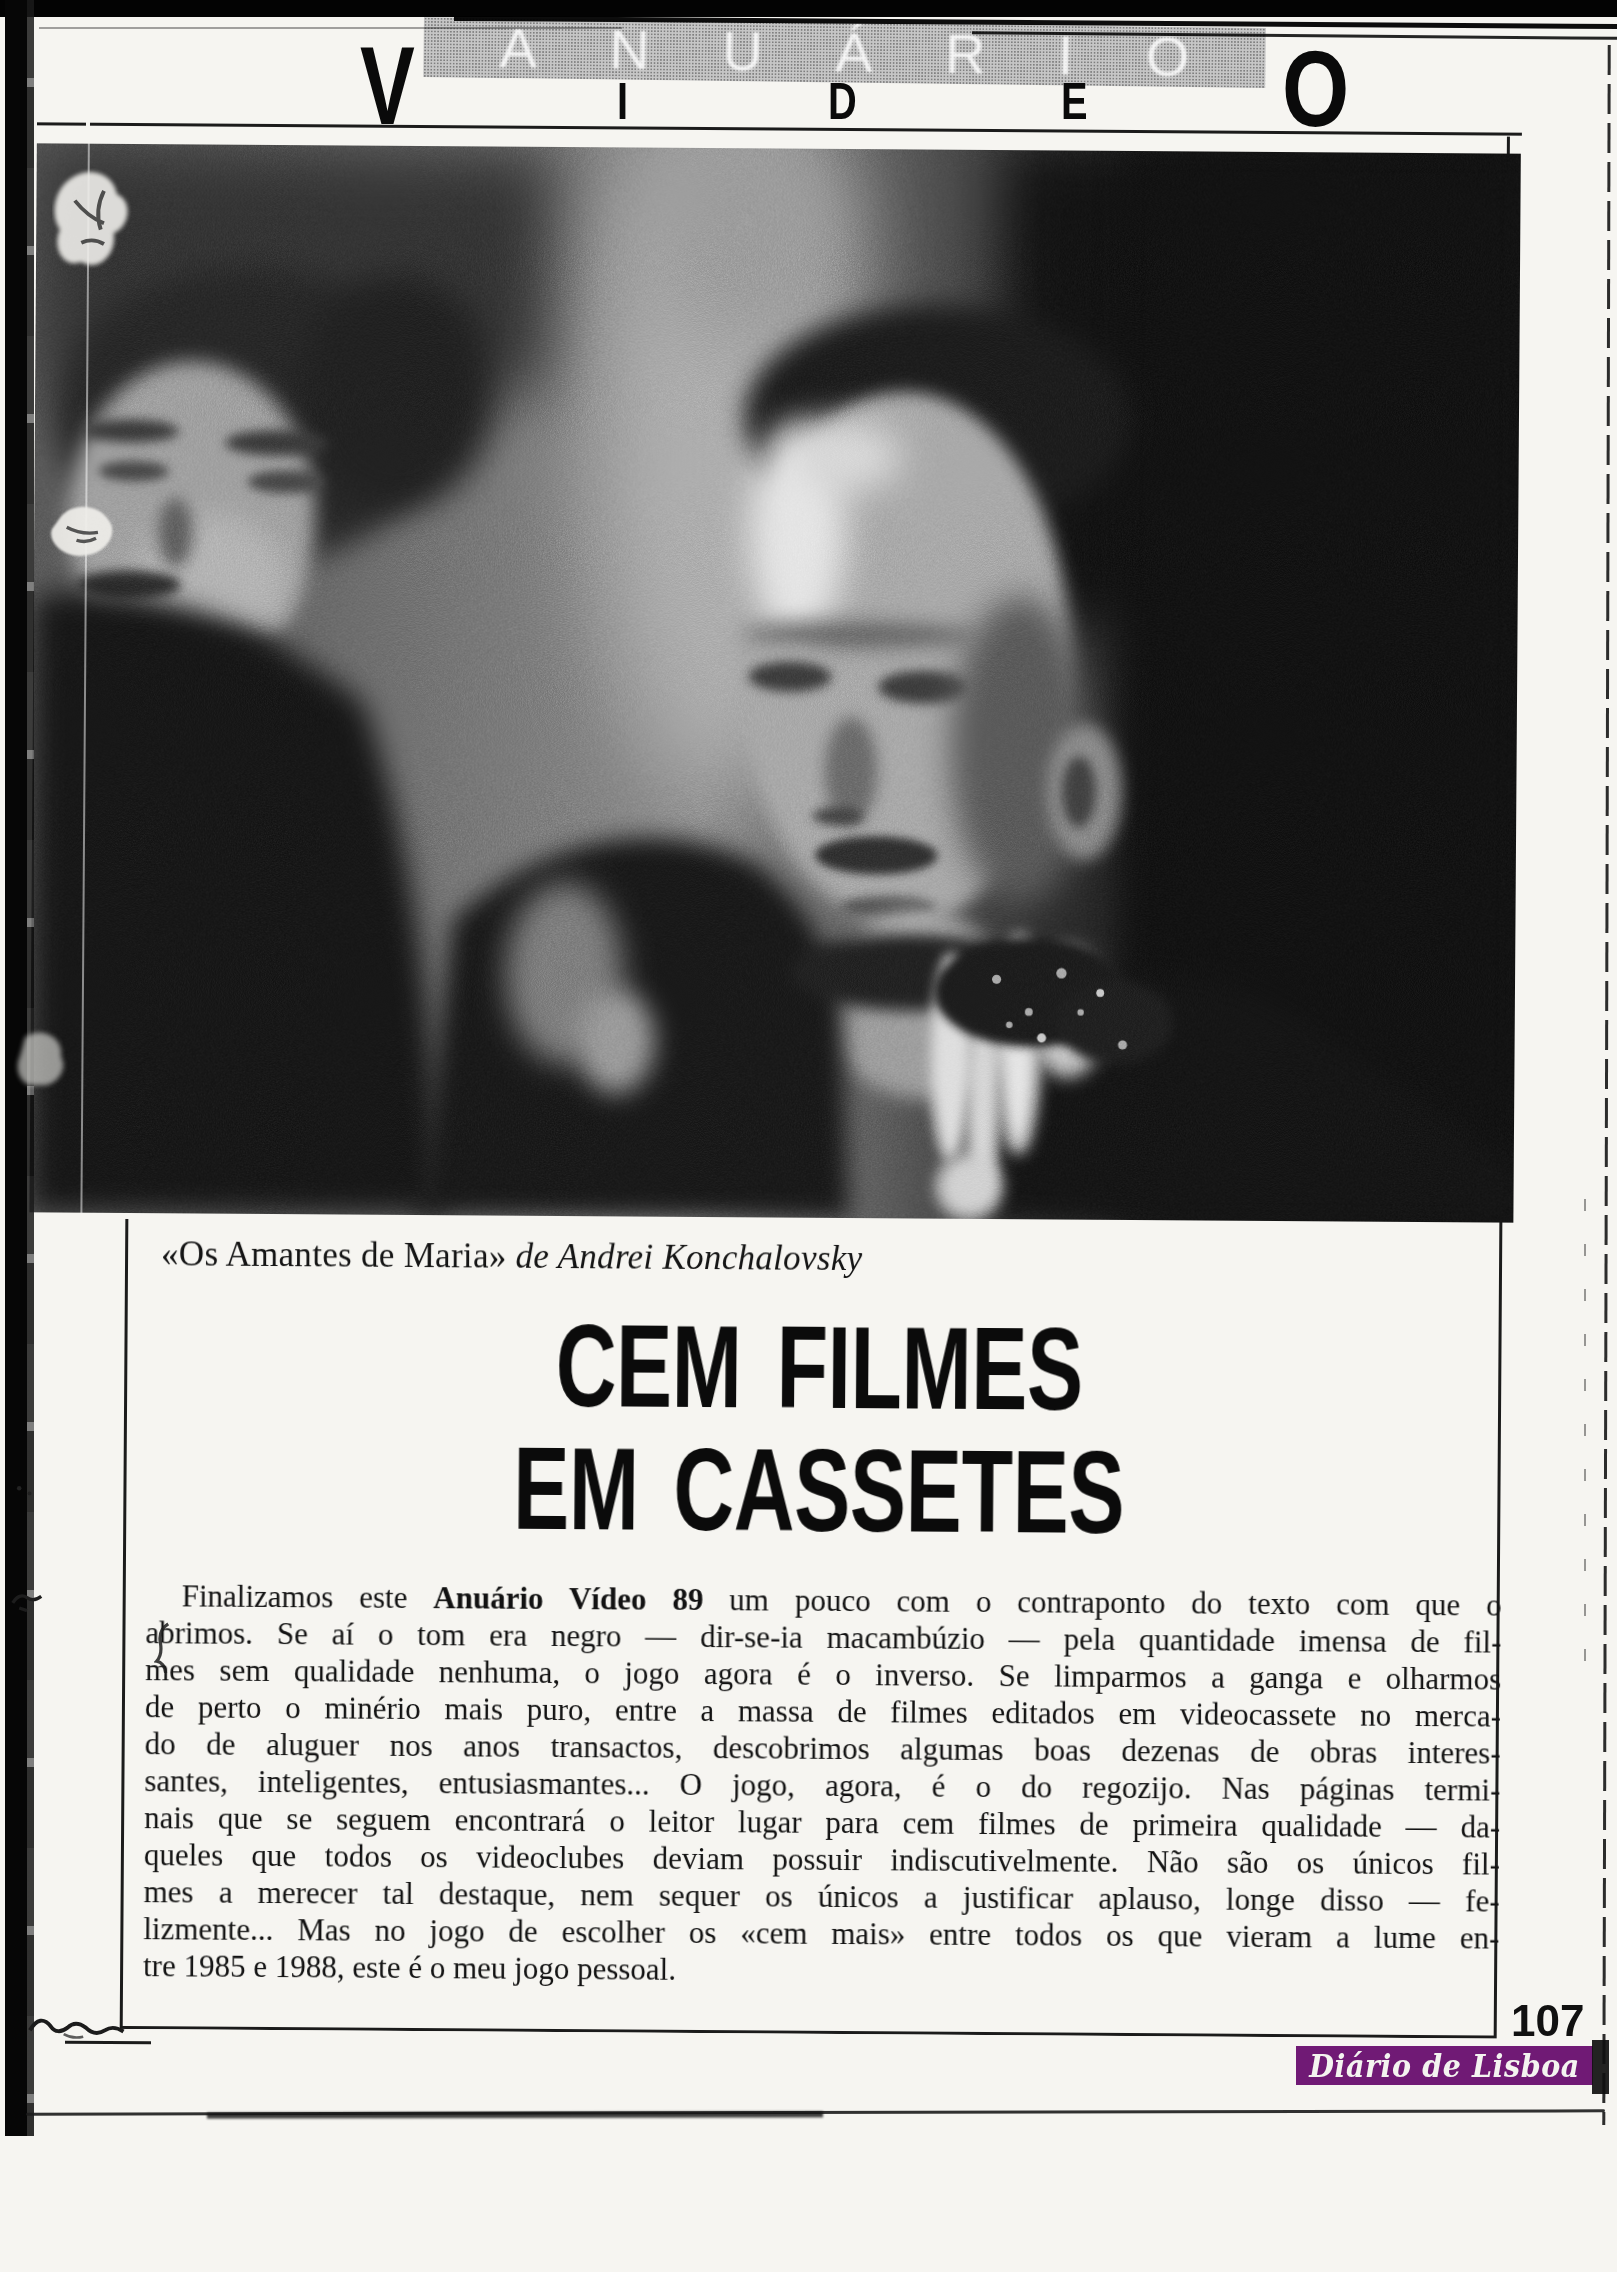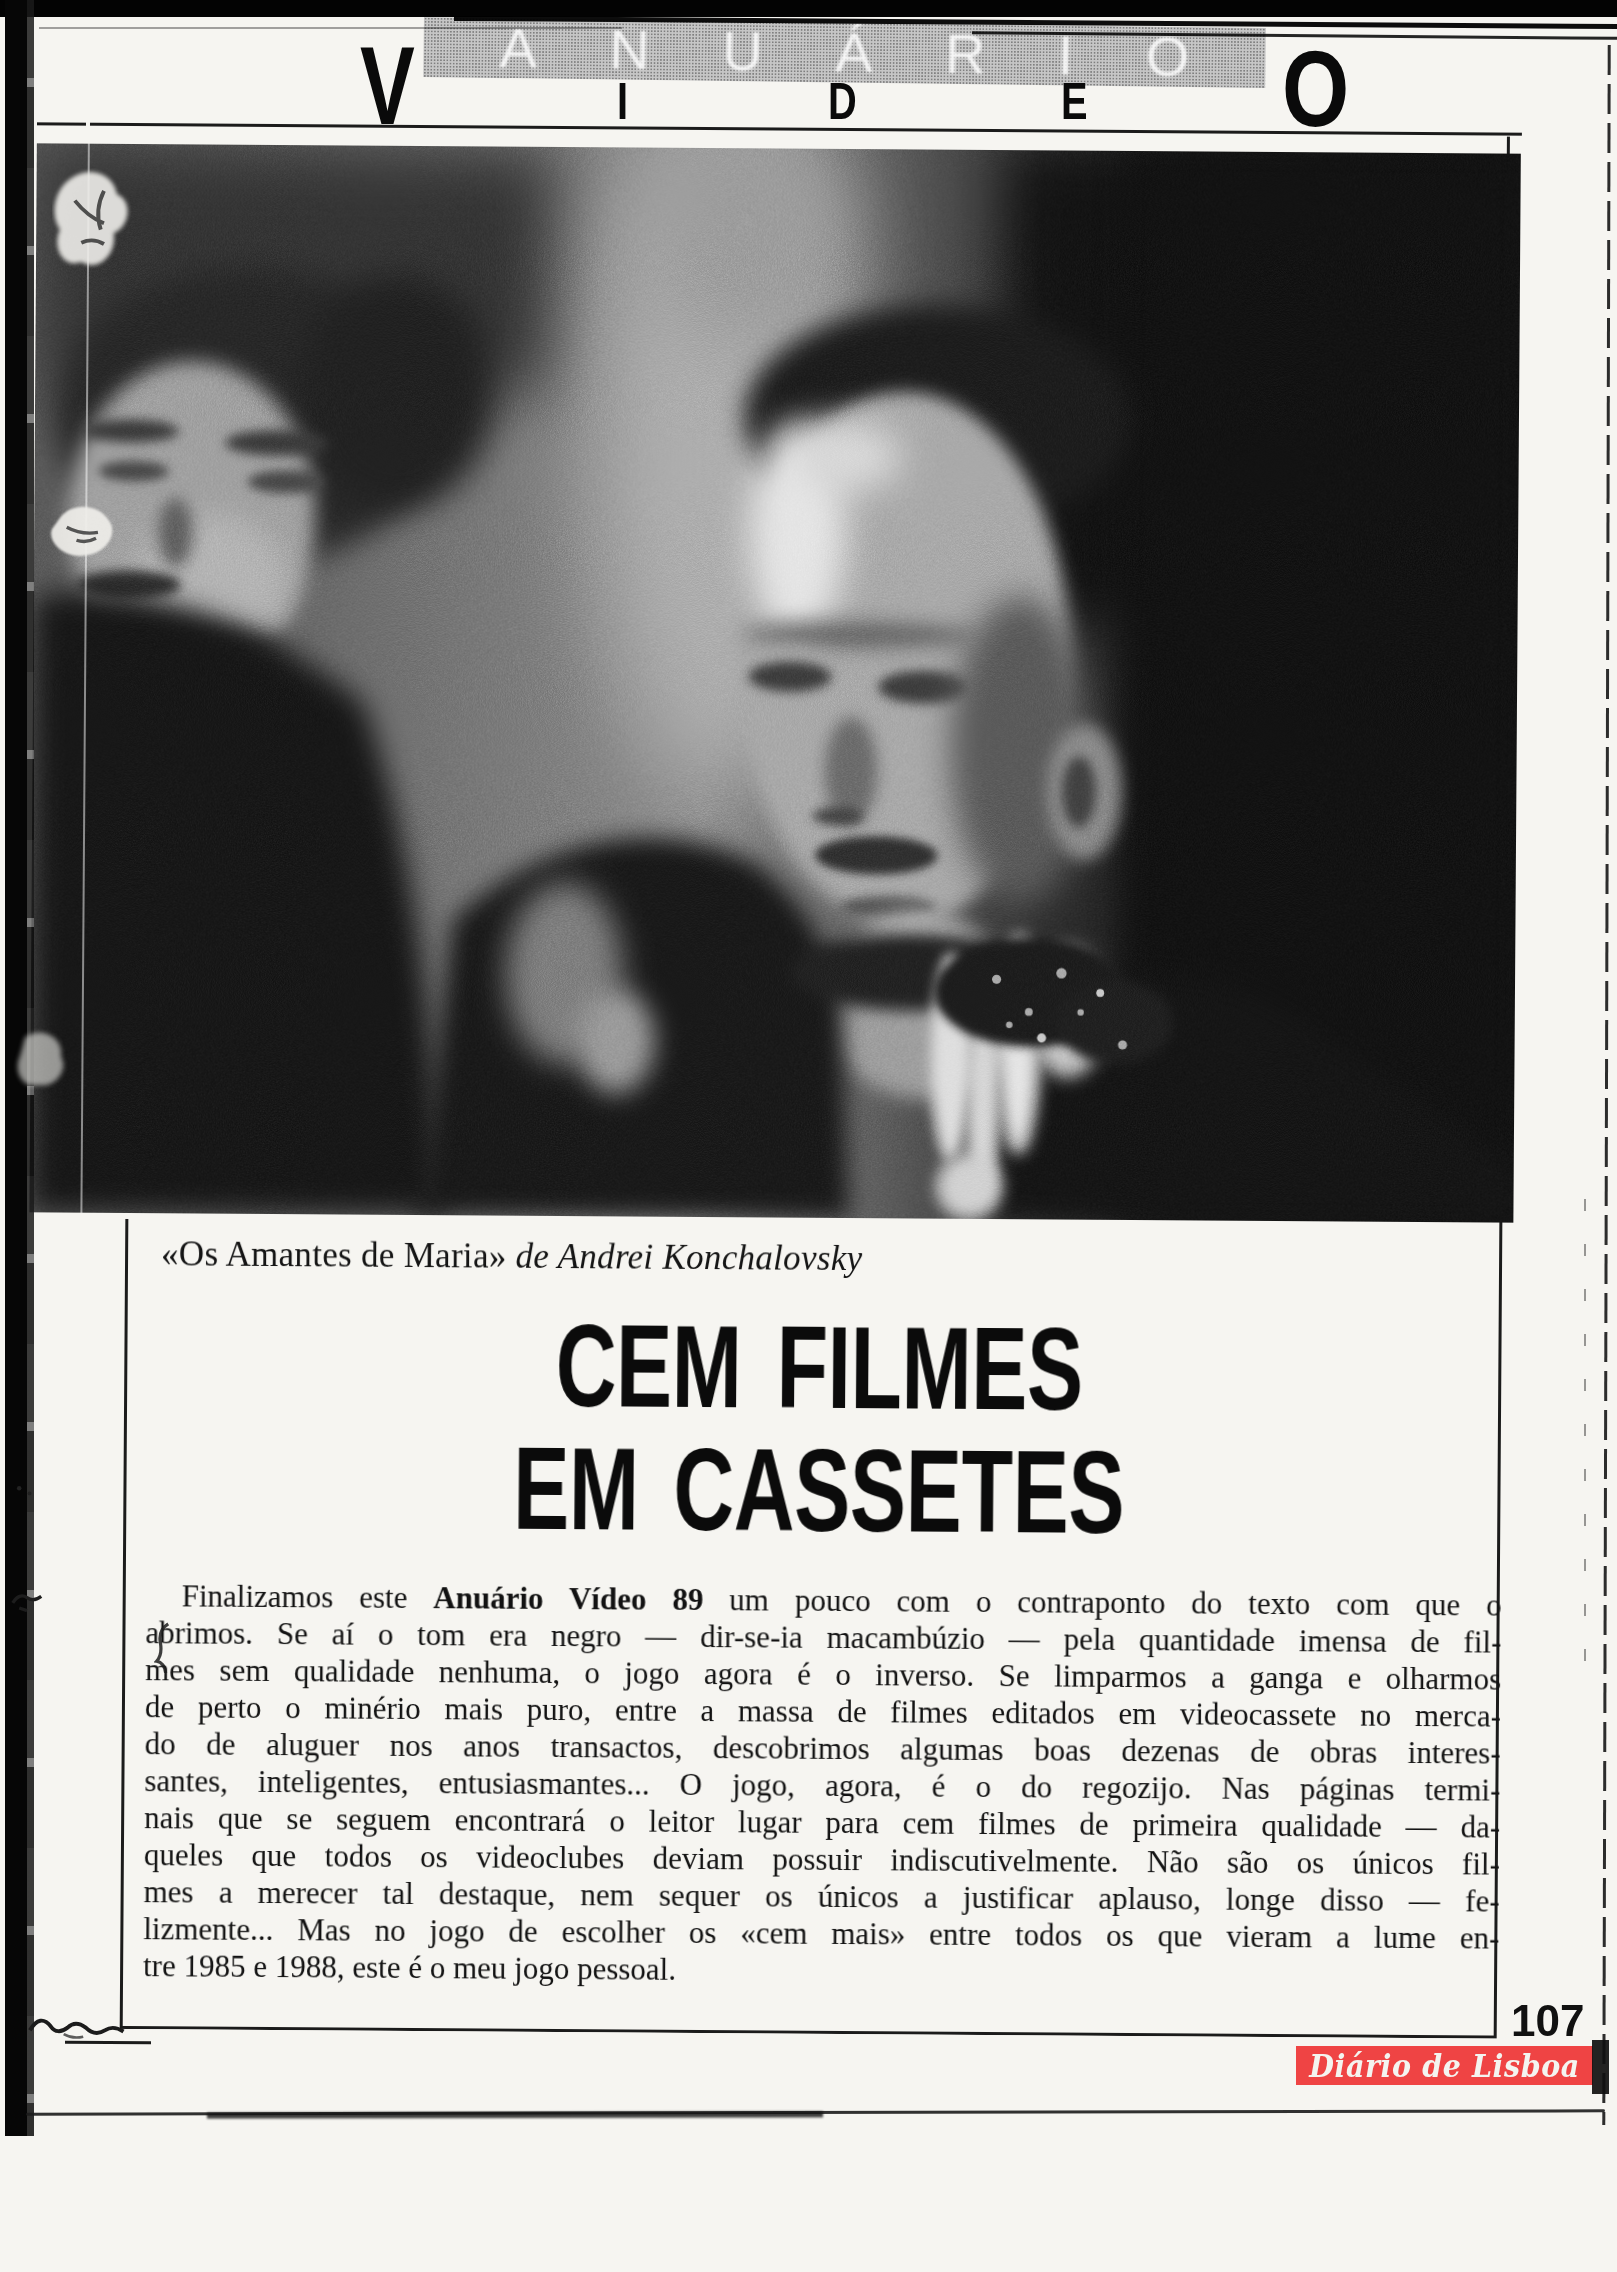--- a/index.html
+++ b/index.html
@@ -65,21 +65,21 @@
 
   .bodytext{left:23px;top:1454px;width:1356px;position:absolute;font-size:31px;line-height:37px;
     color:#121212;}
   .bline{text-align:justify;text-align-last:justify;height:37px;overflow:hidden;white-space:nowrap;}
   .bline.first{text-indent:36px;}
   .bline.last{text-align-last:left;}
 
   
   .page-number{left:1511px;top:1988px;position:absolute;font-family:"Liberation Sans",sans-serif;
     font-size:44px;font-weight:600;color:#111;margin-top:8px;}
-  .banner{left:1296px;top:2046px;width:297px;height:39px;background:#ef4444;position:absolute;
+  .banner{left:1296px;top:2046px;width:297px;height:39px;background:#701a75;position:absolute;
     display:flex;align-items:center;justify-content:center;}
   .banner span{font-family:"DejaVu Serif",serif;font-style:italic;font-weight:bold;font-size:28.5px;
     color:#f4f4f0;letter-spacing:0.6px;transform:scaleY(1.08);}
   .banner-tail{left:1592px;top:2040px;width:17px;height:54px;background:#101010;position:absolute;opacity:.92;}
   .f-bottom-ext{left:65px;top:2041px;width:86px;height:2.6px;background:#1b1b1b;position:absolute;
     transform:rotate(.2deg);}
 
   .mark svg{display:block;}
 </style>
 </head>

